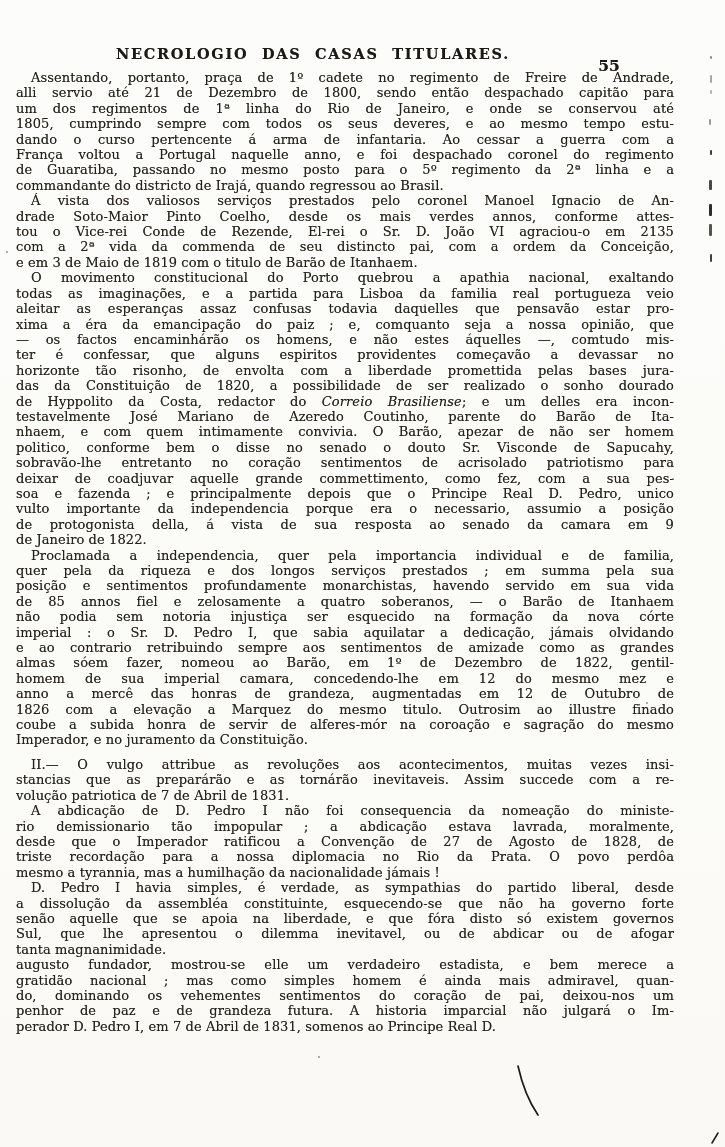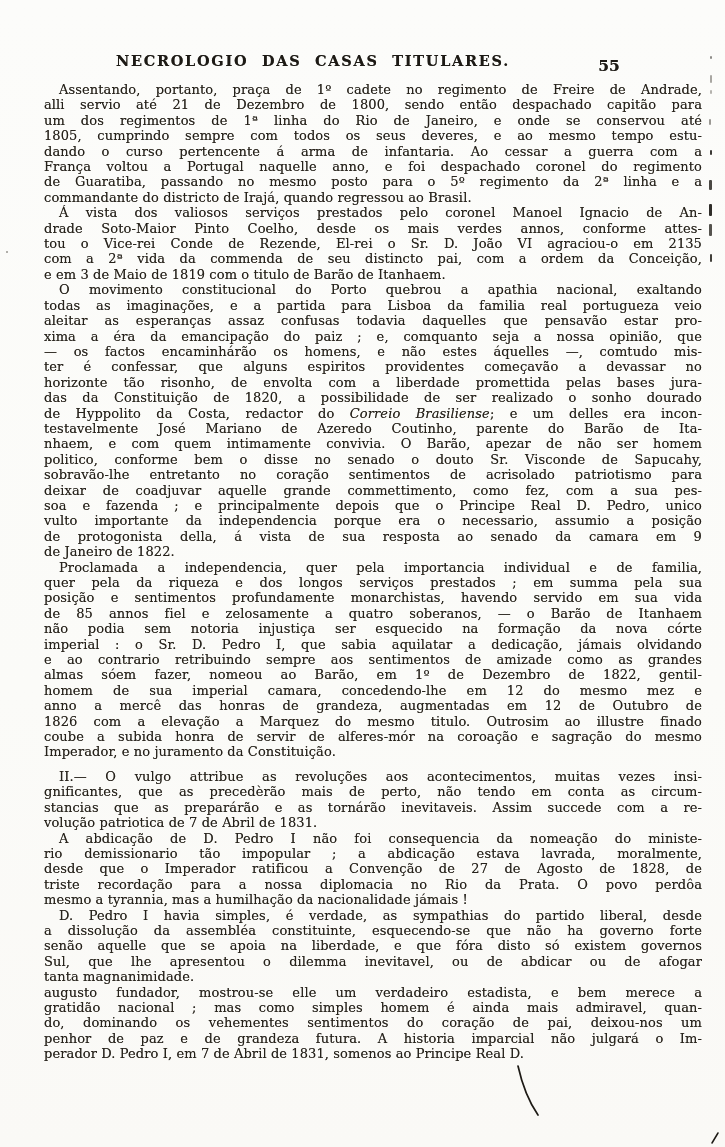--- a/index.html
+++ b/index.html
@@ -8,36 +8,34 @@
     width:725px; height:1147px;
     margin:0 auto;
     background:linear-gradient(180deg,#fcfcfa 0%, #fbfbf8 60%, #faf9f6 100%);
     font-family:"DejaVu Serif", serif;
     color:#26221b;
     overflow:hidden;
   }
   .running-header {
     position:absolute; top:44px; left:16px; width:594px;
     text-align:center;
-    margin-top:7px;
   }
   .running-header .title {
     font-weight:bold; font-size:14.5px; letter-spacing:1.7px; word-spacing:7px;
     color:#1d1a15;
     text-shadow:0 0 0.6px rgba(30,26,20,.6);
   }
   .folio {
     position:absolute; top:56px; left:588px; width:42px;
     text-align:center; font-weight:bold; font-size:15.5px; color:#1d1a15;
     text-shadow:0 0 0.6px rgba(30,26,20,.6);
   }
   .page-body {
-    position:absolute; top:82px; left:16px; width:658px;
+    position:absolute; top:70px; left:16px; width:658px;
     font-size:13px;
-    margin-left:28px;
   }
   .para { margin:0; }
   .para.section-break { margin-top:9px; }
   .line {
     line-height:15.42px; height:15.42px;
     text-align:justify; text-align-last:justify;
     letter-spacing:.1px;
     text-shadow:0 0 0.45px rgba(40,35,28,.55);
     white-space:normal;
   }
@@ -106,21 +104,20 @@
         <div class="line">e ao contrario retribuindo sempre aos sentimentos de amizade como as grandes</div>
         <div class="line">almas sóem fazer, nomeou ao Barão, em 1º de Dezembro de 1822, gentil-</div>
         <div class="line">homem de sua imperial camara, concedendo-lhe em 12 do mesmo mez e</div>
         <div class="line">anno a mercê das honras de grandeza, augmentadas em 12 de Outubro de</div>
         <div class="line">1826 com a elevação a Marquez do mesmo titulo. Outrosim ao illustre finado</div>
         <div class="line">coube a subida honra de servir de alferes-mór na coroação e sagração do mesmo</div>
         <div class="line last">Imperador, e no juramento da Constituição.</div>
       </div>
       <div class="para section-break">
         <div class="line first">II.— O vulgo attribue as revoluções aos acontecimentos, muitas vezes insi-</div>
-        <div class="line">gnificantes, que as precedèrão mais de perto, não tendo em conta as circum-</div>
         <div class="line">stancias que as preparárão e as tornárão inevitaveis. Assim succede com a re-</div>
         <div class="line last">volução patriotica de 7 de Abril de 1831.</div>
       </div>
       <div class="para">
         <div class="line first">A abdicação de D. Pedro I não foi consequencia da nomeação do ministe-</div>
         <div class="line">rio demissionario tão impopular ; a abdicação estava lavrada, moralmente,</div>
         <div class="line">desde que o Imperador ratificou a Convenção de 27 de Agosto de 1828, de</div>
         <div class="line">triste recordação para a nossa diplomacia no Rio da Prata. O povo perdôa</div>
         <div class="line last">mesmo a tyrannia, mas a humilhação da nacionalidade jámais !</div>
       </div>

